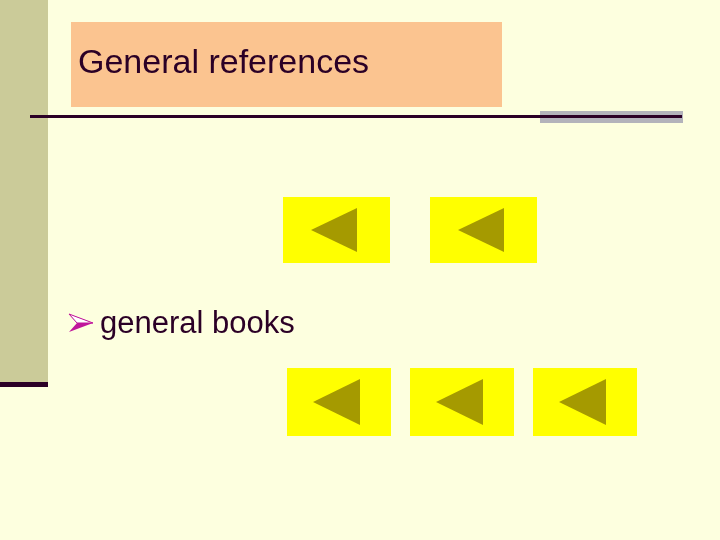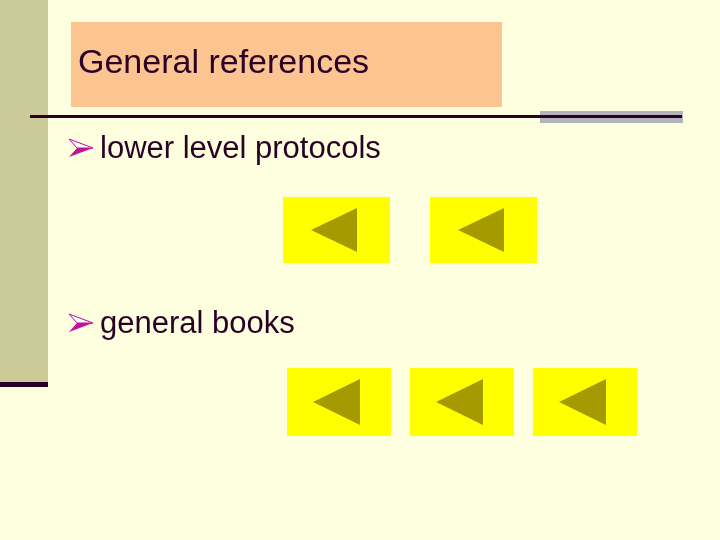--- a/index.html
+++ b/index.html
@@ -141,29 +141,20 @@
 
   <div class="side-band"></div>
   <div class="side-band-foot"></div>
 
   <div class="title-plate"></div>
   <div class="title-text">General references</div>
 
   <div class="rule-shadow"></div>
   <div class="rule-line"></div>
 
-  <div class="bullet-row" id="bullet-1">
-    <span class="bullet-mark">
-      <svg width="30" height="30" viewBox="0 0 30 30" aria-hidden="true">
-        <polygon points="3,6 27,15 3,24 11,15" fill="#c0159b"></polygon>
-        <polygon points="3,6 27,15 11,15" fill="#ffffff" stroke="#c0159b" stroke-width="1"></polygon>
-      </svg>
-    </span>
-    <span class="bullet-label">lower level protocols</span>
-  </div>
 
   <div class="placeholder-row" id="placeholders-1">
     <div class="img-placeholder">
       <span class="tri"></span>
     </div>
     <div class="img-placeholder">
       <span class="tri"></span>
     </div>
   </div>
 

